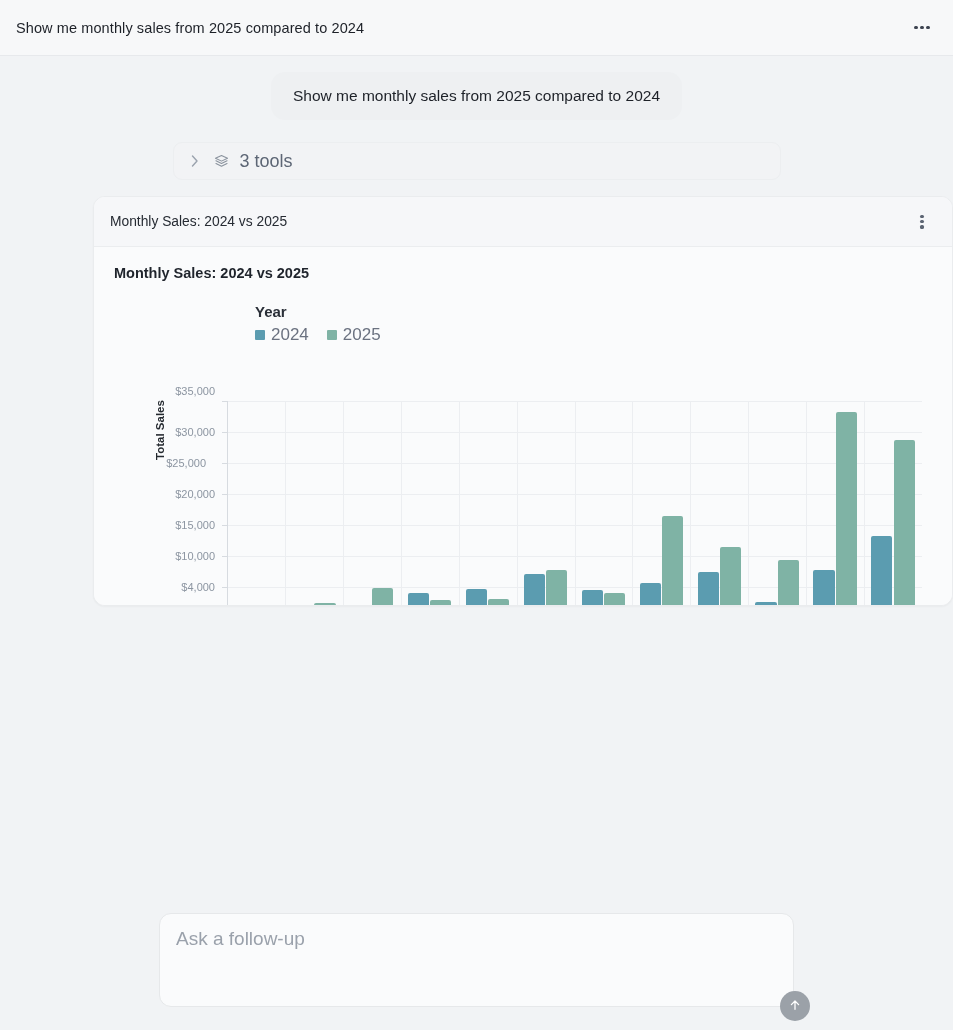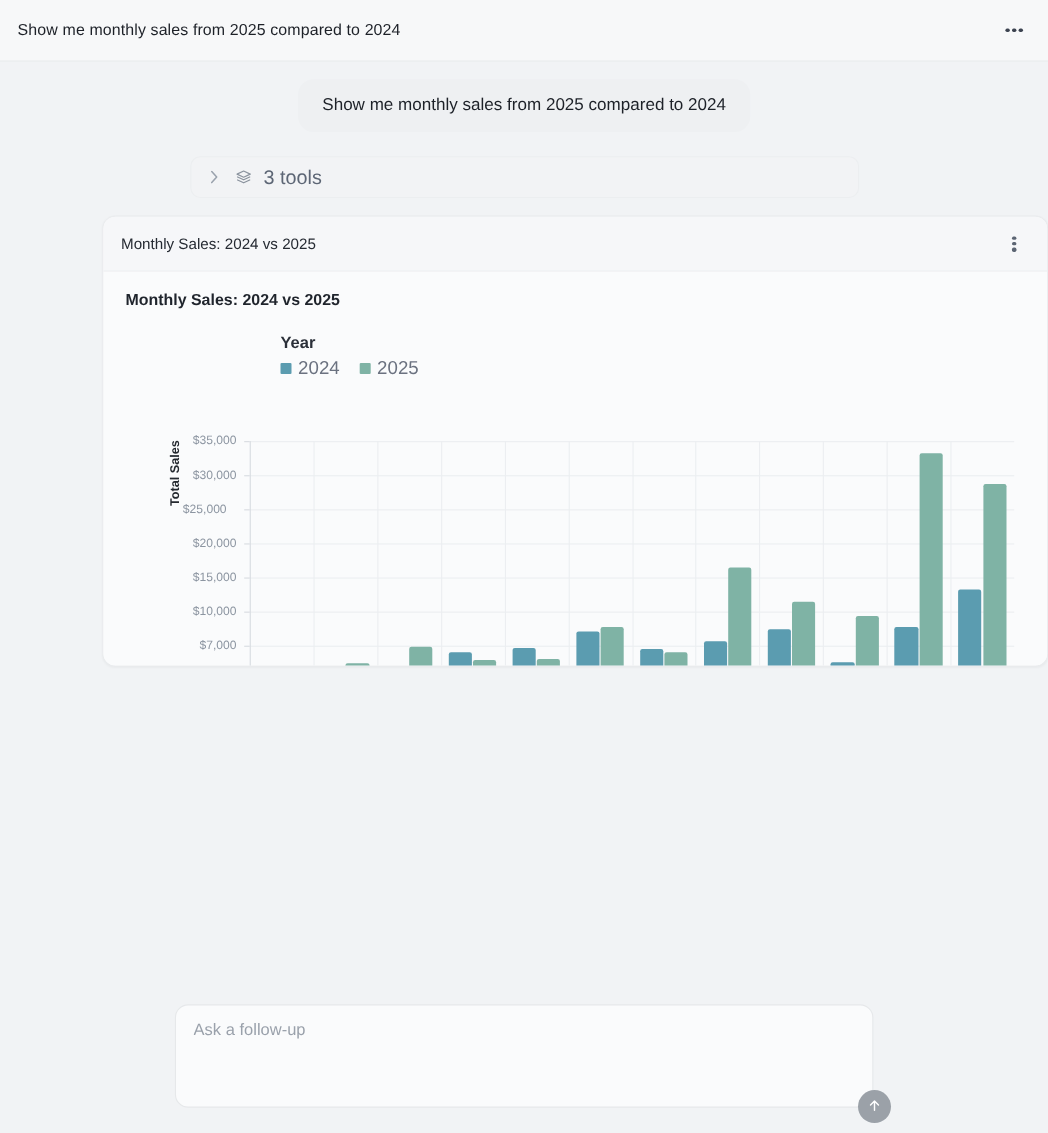--- a/index.html
+++ b/index.html
@@ -129,21 +129,21 @@
     position: relative;
     width: 635px; height: 94px;
     background: #fafbfc;
     border: 1px solid #e6e8ea;
     border-radius: 12px;
     padding: 14px 16px;
   }
   .composer-input {
     width: 100%; border: none; outline: none; background: transparent;
     font-family: "Liberation Sans", sans-serif;
-    font-size: 15px; color: #0369a1;
+    font-size: 19px; color: #0369a1;
   }
   .composer-input::placeholder { color: #9aa1ab; }
   .send-btn {
     position: absolute; right: -17px; bottom: -15px;
     width: 30px; height: 30px; border-radius: 50%;
     background: #9ba1a8;
     display: flex; align-items: center; justify-content: center;
     cursor: pointer; border: none;
   }
 </style>
@@ -212,39 +212,39 @@
                   <span class="legend-lbl">2025</span>
                 </div>
               </div>
           </div>
 
           <div class="plot-area" id="plot-area">
             <div class="ylab">Total Sales</div>
 
           <div class="gridline" style="left: 133px; width: 695px; top: 154px;"></div>
               <div class="ytickline" style="left: 128px; top: 154px;"></div>
-              <div class="ytick" style="top: 154px; left: 59px;">$35,000</div>
+              <div class="ytick" style="top: 144px; left: 59px;">$35,000</div>
               <div class="gridline" style="left: 133px; width: 695px; top: 185px;"></div>
               <div class="ytickline" style="left: 128px; top: 185px;"></div>
               <div class="ytick" style="top: 185px; left: 59px;">$30,000</div>
               <div class="gridline" style="left: 133px; width: 695px; top: 216px;"></div>
               <div class="ytickline" style="left: 128px; top: 216px;"></div>
               <div class="ytick" style="top: 216px; left: 50px;">$25,000</div>
               <div class="gridline" style="left: 133px; width: 695px; top: 247px;"></div>
               <div class="ytickline" style="left: 128px; top: 247px;"></div>
               <div class="ytick" style="top: 247px; left: 59px;">$20,000</div>
               <div class="gridline" style="left: 133px; width: 695px; top: 278px;"></div>
               <div class="ytickline" style="left: 128px; top: 278px;"></div>
               <div class="ytick" style="top: 278px; left: 59px;">$15,000</div>
               <div class="gridline" style="left: 133px; width: 695px; top: 309px;"></div>
               <div class="ytickline" style="left: 128px; top: 309px;"></div>
               <div class="ytick" style="top: 309px; left: 59px;">$10,000</div>
               <div class="gridline" style="left: 133px; width: 695px; top: 340px;"></div>
               <div class="ytickline" style="left: 128px; top: 340px;"></div>
-              <div class="ytick" style="top: 340px; left: 59px;">$7,000</div>
+              <div class="ytick" style="top: 340px; left: 59px;">$4,000</div>
               <div class="axis-y" style="left: 133px; top: 154px; height: 218px;"></div>
               <div class="bar" title="2024 Jan" style="background: rgb(91, 156, 176); width: 21.1396px; left: 140.24px; top: 358.6px; height: 12.4px;"></div>
               <div class="vgrid" style="left: 190.917px; top: 154px; height: 217px;"></div>
               <div class="bar" title="2025 Feb" style="background: rgb(127, 179, 165); width: 21.1396px; left: 220.454px; top: 355.5px; height: 15.5px;"></div>
               <div class="vgrid" style="left: 248.833px; top: 154px; height: 217px;"></div>
               <div class="bar" title="2025 Mar" style="background: rgb(127, 179, 165); width: 21.1396px; left: 278.371px; top: 341.24px; height: 29.76px;"></div>
               <div class="vgrid" style="left: 306.75px; top: 154px; height: 217px;"></div>
               <div class="bar" title="2024 Apr" style="background: rgb(91, 156, 176); width: 21.1396px; left: 313.99px; top: 346.2px; height: 24.8px;"></div>
               <div class="bar" title="2025 Apr" style="background: rgb(127, 179, 165); width: 21.1396px; left: 336.287px; top: 352.71px; height: 18.29px;"></div>
               <div class="vgrid" style="left: 364.667px; top: 154px; height: 217px;"></div>

